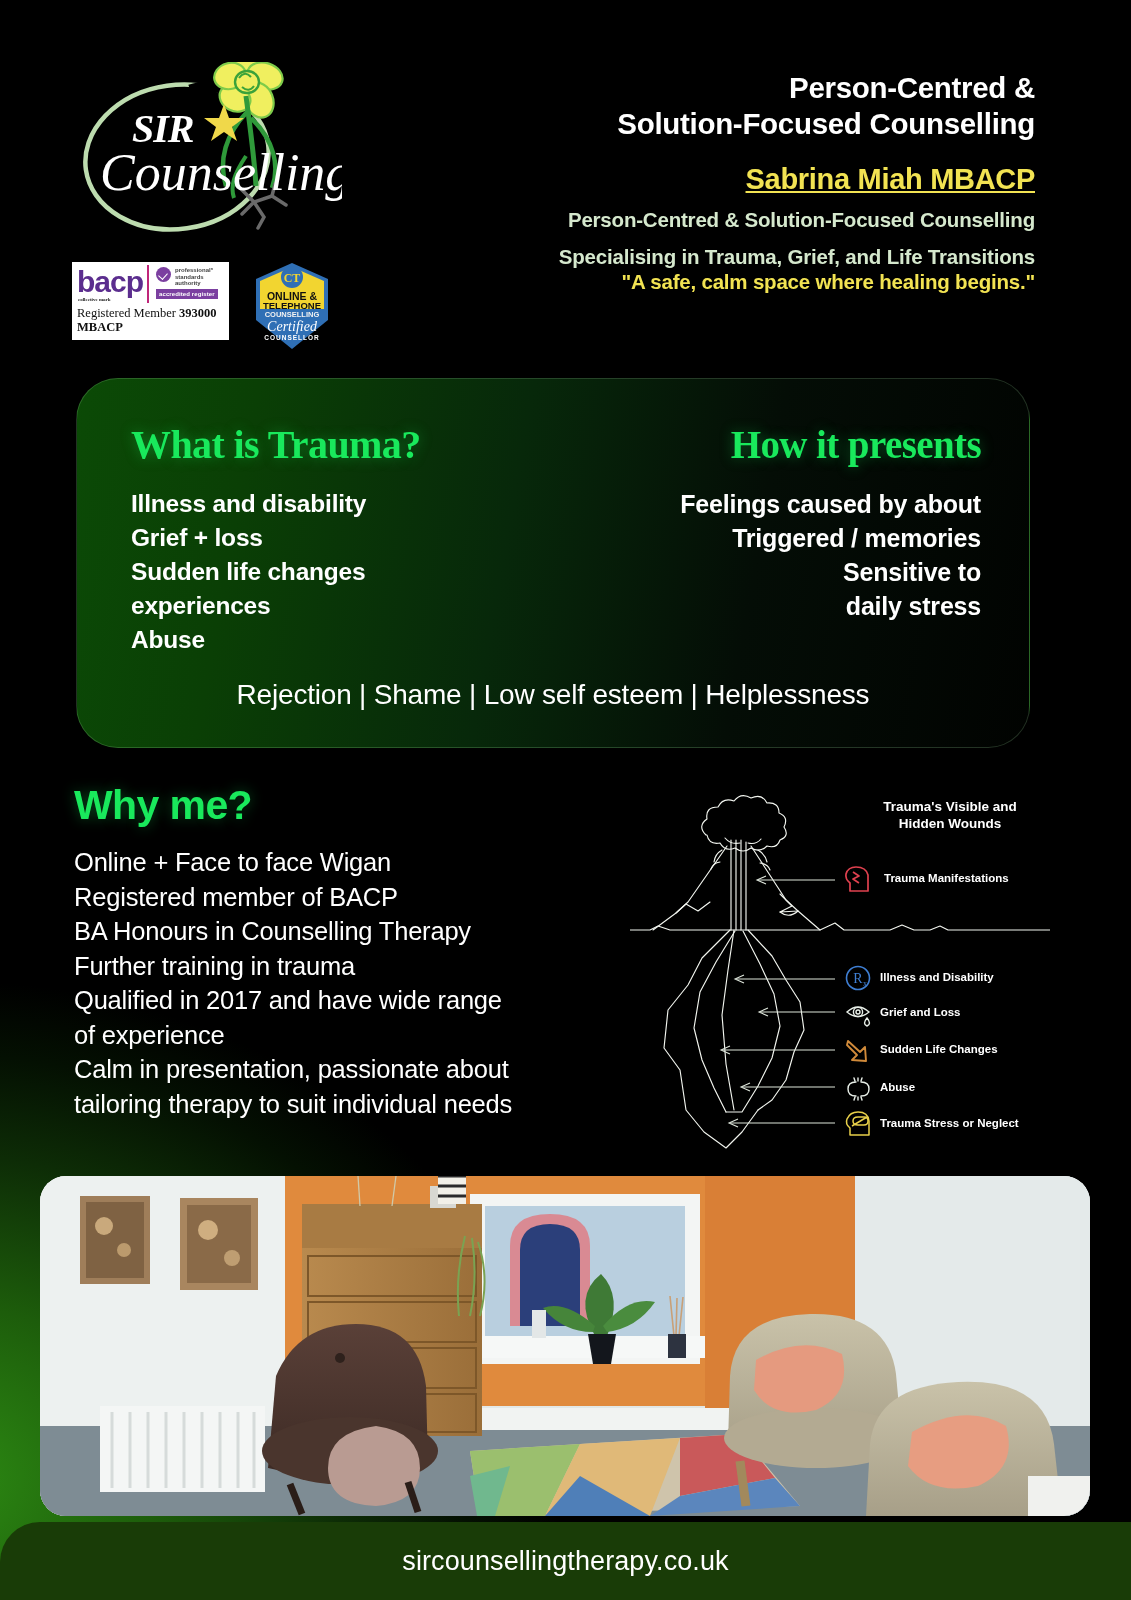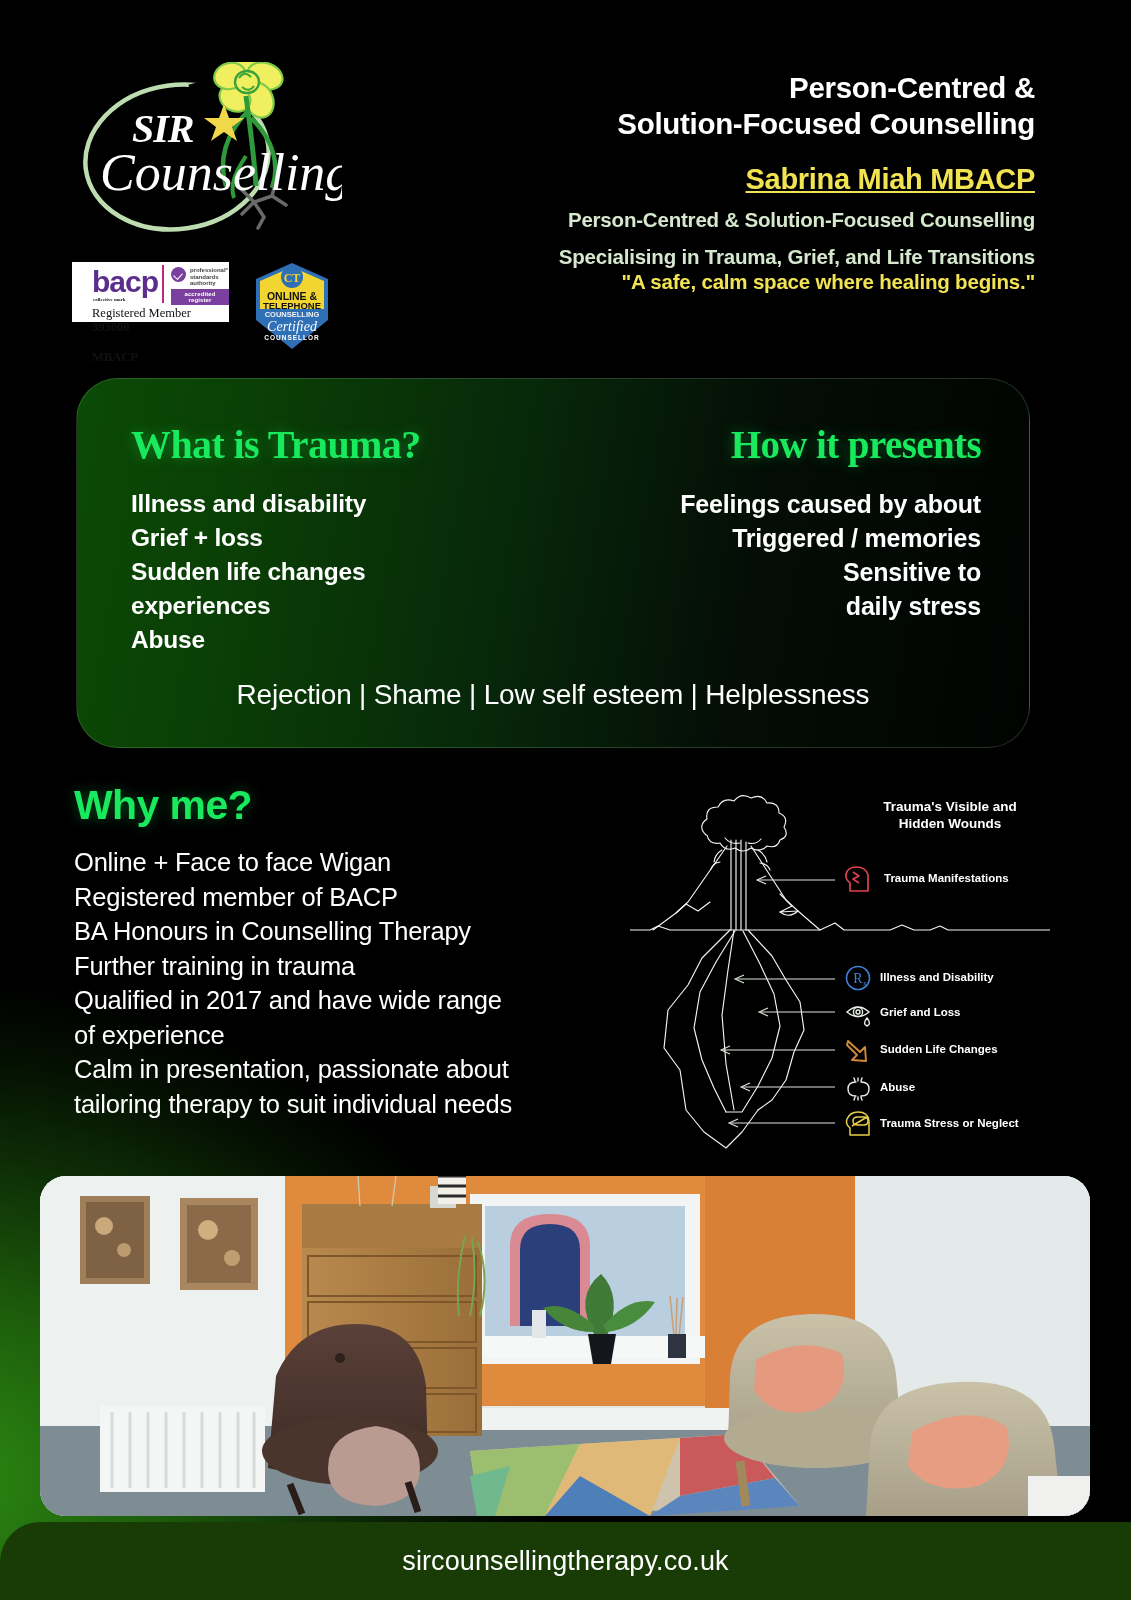--- a/index.html
+++ b/index.html
@@ -21,23 +21,22 @@
   }
 
   
   .header { position:absolute; top:0; left:0; width:1131px; height:370px; }
 
   .logo-wrap { position:absolute; left:72px; top:62px; width:270px; height:185px; }
   .logo-svg { position:absolute; left:0; top:0; }
 
   .badges { position:absolute; left:72px; top:262px; display:flex; align-items:flex-start; gap:24px; }
   .bacp-box {
-    width:157px; height:60px; background:#fff; position:relative;
+    width:157px; height:78px; background:#fff; position:relative;
     font-family:"Liberation Serif", serif;
-    padding-left:15px;
   }
   .bacp-top { display:flex; height:44px; }
   .bacp-word {
     font-family:"Liberation Sans", sans-serif;
     font-weight:700; font-size:30px; color:#5b2d8e;
     letter-spacing:-1px; line-height:30px; padding:5px 0 0 5px;
   }
   .bacp-collective { font-size:5px; color:#222; font-weight:700; padding-left:6px; letter-spacing:0px; }
   .bacp-divider { width:2px; background:#c0267a; height:38px; margin:3px 7px 0 4px; }
   .psa { padding-top:5px; }
@@ -50,21 +49,21 @@
     content:""; position:absolute; left:4px; top:3.5px; width:5px; height:7px;
     border:solid #fff; border-width:0 1.6px 1.6px 0; transform:rotate(42deg);
   }
   .psa-txt { font-family:"Liberation Sans", sans-serif; font-size:6px; color:#444; line-height:6.6px; font-weight:600; }
   .psa-bar {
     margin-top:2px; background:#7b3fa0; color:#fff; font-family:"Liberation Sans",sans-serif;
     font-size:6px; font-weight:600; text-align:center; padding:2px 3px; letter-spacing:.1px;
   }
   .bacp-reg { font-size:12.5px; color:#111; padding-left:5px; line-height:14px; }
   .bacp-reg b { font-weight:700; }
-  .bacp-mbacp { font-size:12.5px; font-weight:700; color:#111; padding-left:5px; line-height:14px;margin-top:16px; }
+  .bacp-mbacp { font-size:12.5px; font-weight:700; color:#111; padding-left:5px; line-height:14px; }
 
   .otc-badge { position:relative; width:78px; height:88px; }
 
   
   .head-text { position:absolute; right:96px; top:70px; text-align:right; width:620px; }
   .h-title {
     color:#fff; font-weight:700; font-size:29.5px; line-height:36px; letter-spacing:-0.3px;
   }
   .h-name {
     color:#f2e352; font-weight:700; font-size:29px; line-height:34px; margin-top:20px; letter-spacing:-0.3px;text-decoration:underline;

